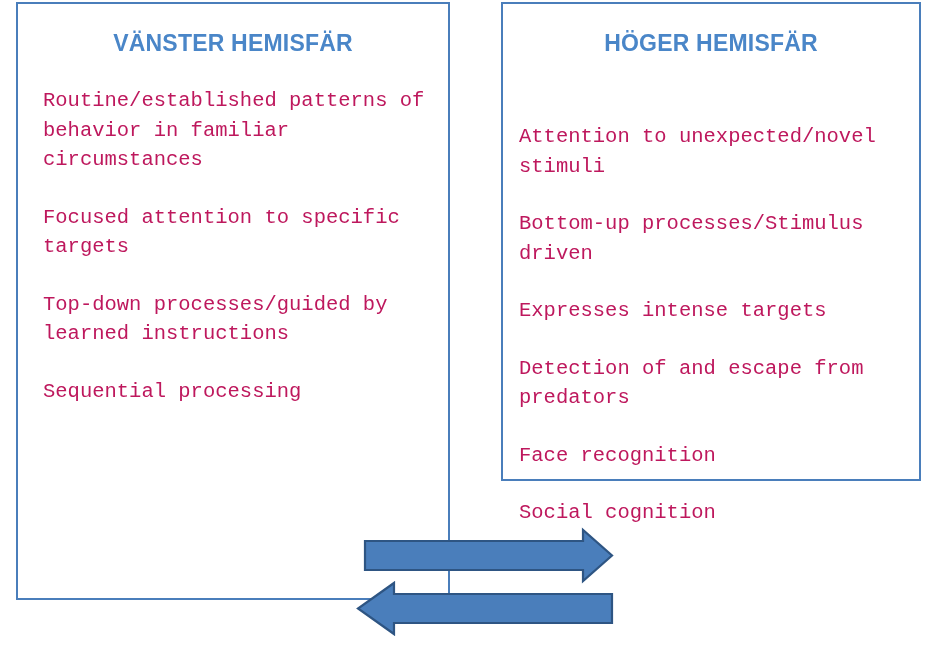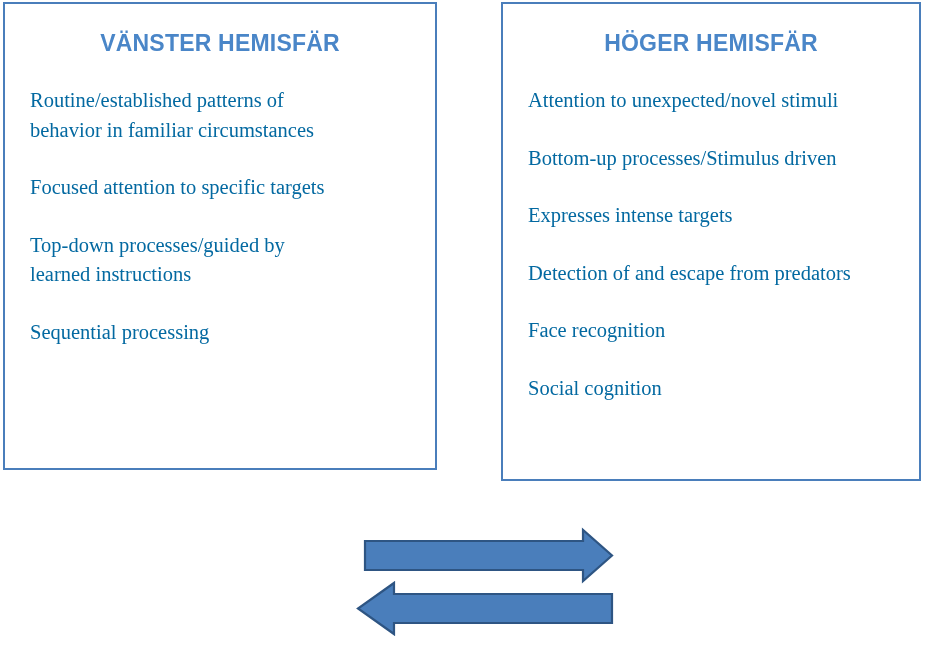--- a/index.html
+++ b/index.html
@@ -20,24 +20,24 @@
   }
 
   
   .hemi-box {
     position: absolute;
     box-sizing: border-box;
     border: 2px solid #4a7ebb;
     background: #ffffff;
   }
   #box-left {
-    left: 3px;
+    left: 16px;
     top: 2px;
     width: 434px;
-    height: 468px;
+    height: 598px;
   }
   #box-right {
     left: 501px;
     top: 2px;
     width: 420px;
     height: 479px;
   }
 
   .hemi-title {
     position: absolute;
@@ -58,29 +58,30 @@
     top: 82px;
     margin: 0;
     padding: 0;
     list-style: none;
   }
   #list-left {
     left: 25px;
     width: 396px;
   }
   #list-right {
-    left: 25px;
+    left: 16px;
     width: 388px;
+    margin-top: 36px;
   }
 
   .hemi-item {
-    color: #0369a1;
+    color: #be185d;
     font-size: 20.5px;
     line-height: 29.5px;
-    font-family: Liberation Serif, serif;
+    font-family: Liberation Mono, monospace;
     margin: 0 0 28px 0;
     white-space: pre-line;
   }
   .hemi-item:last-child {
     margin-bottom: 0;
   }
 
   
   #arrows {
     position: absolute;

